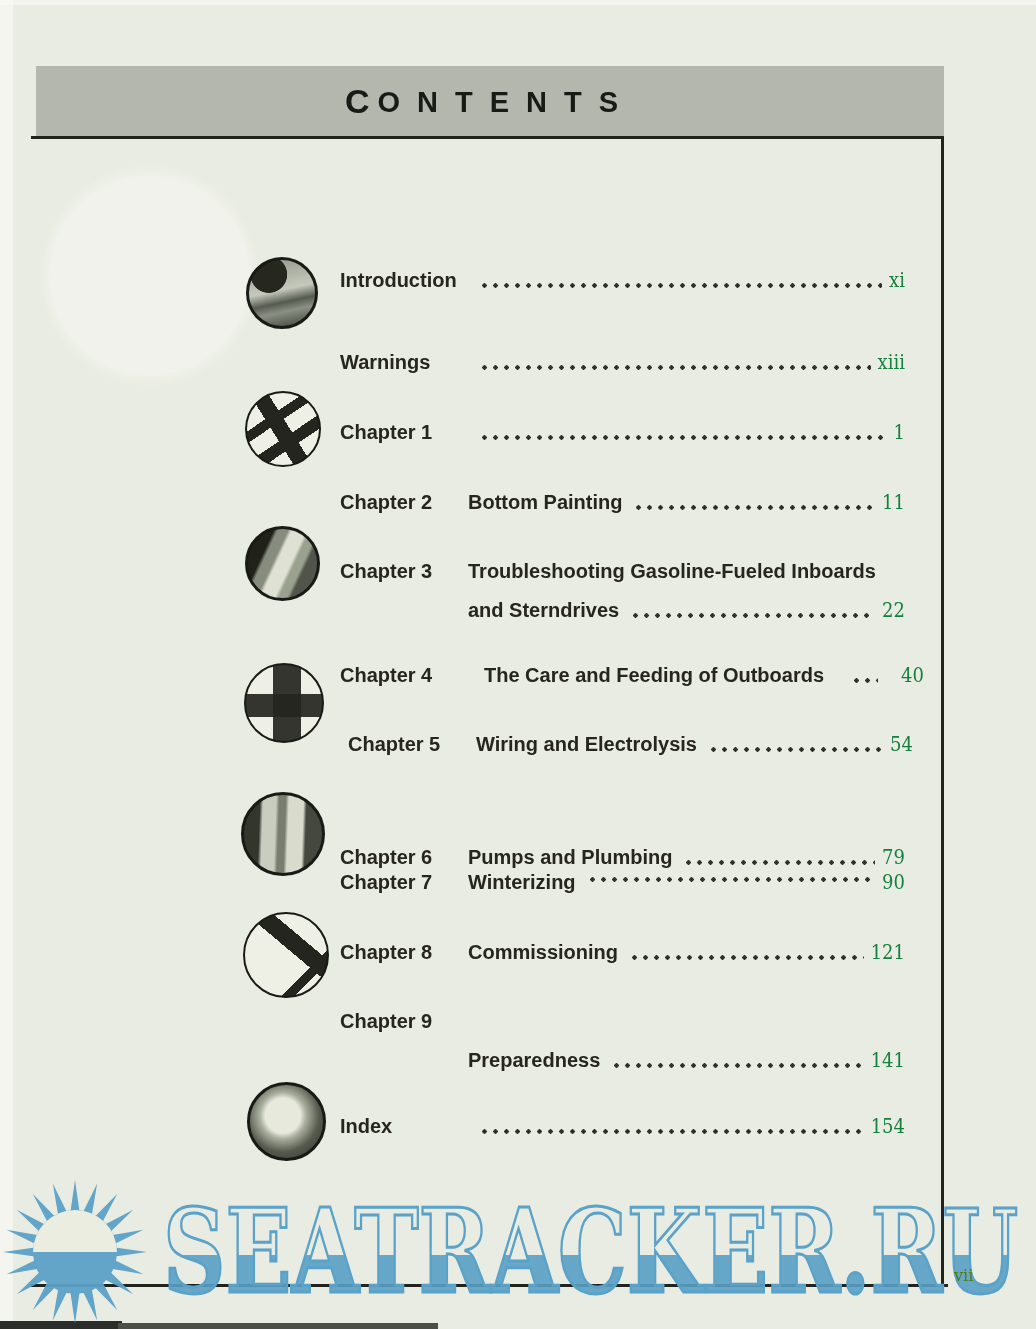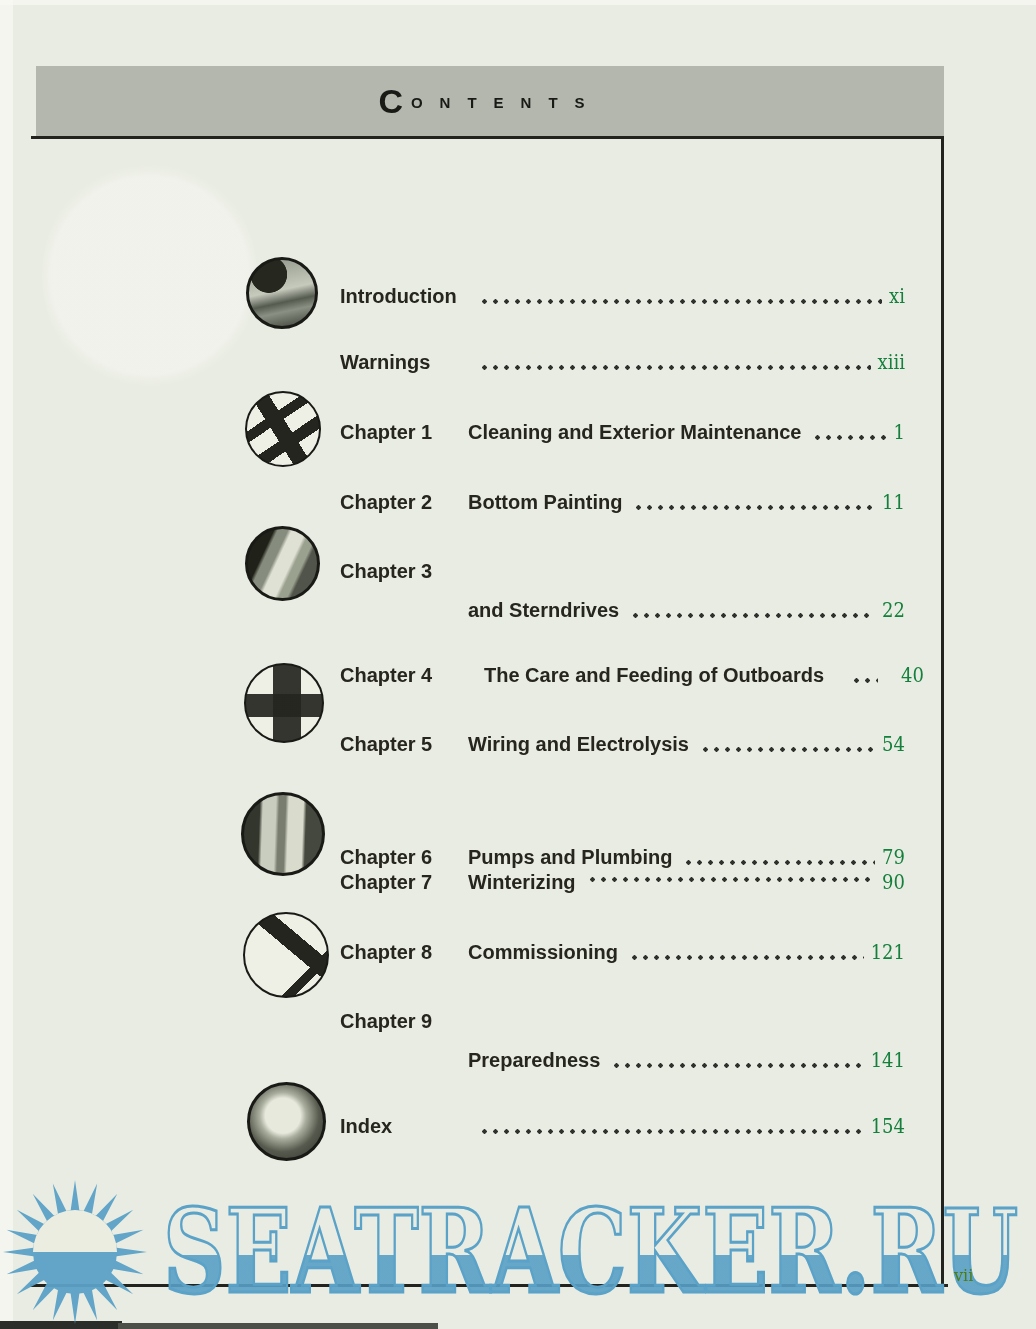--- a/index.html
+++ b/index.html
@@ -8,21 +8,21 @@
         font-family:"Liberation Sans",sans-serif;}
   .edge-left{position:absolute;left:0;top:0;width:13px;height:1329px;background:#f4f5ef;}
   .edge-top{position:absolute;left:0;top:0;width:1036px;height:5px;background:rgba(247,248,242,.75);}
   .strip-dark1{position:absolute;left:0;top:1321px;width:122px;height:8px;background:#2b2d2a;}
   .strip-dark2{position:absolute;left:118px;top:1323px;width:320px;height:6px;background:#4c4f47;}
   .ghost-circle{position:absolute;left:42px;top:158px;width:215px;height:235px;border-radius:50%;
         background:radial-gradient(circle,rgba(255,255,255,.30) 0 62%,rgba(255,255,255,0) 70%);}
   .header-band{position:absolute;left:36px;top:66px;width:908px;height:70px;background:#b3b7ae;
         display:flex;align-items:center;justify-content:center;color:#191a16;}
   .header-band .c{font-size:34px;font-weight:700;margin-right:8px;}
-  .header-band .rest{font-size:15px;font-weight:700;letter-spacing:17px;padding-top:3px;}
+  .header-band .rest{font-size:29px;font-weight:700;letter-spacing:17px;padding-top:3px;}
   .rule{position:absolute;background:#22231f;z-index:1;}
   .rule-top{left:31px;top:136px;width:913px;height:3px;}
   .rule-right{left:941px;top:136px;width:3px;height:1150px;}
   .rule-bottom{left:30px;top:1284px;width:918px;height:3px;}
   #toc{position:absolute;left:340px;top:0;width:565px;z-index:2;}
   .toc-row{position:absolute;left:0;width:565px;display:flex;align-items:flex-end;
         line-height:26px;font-size:20px;font-weight:700;color:#26261f;font-stretch:condensed;}
   .toc-row .label{flex:0 0 128px;white-space:nowrap;}
   .toc-row .title{white-space:nowrap;}
   .toc-row.cont{padding-left:128px;width:437px;}
@@ -46,57 +46,57 @@
 
   <div class="header-band">
     <span class="c">C</span>
     <span class="rest">ONTENTS</span>
   </div>
   <div class="rule rule-top"></div>
   <div class="rule rule-right"></div>
   <div class="rule rule-bottom"></div>
 
   <div id="toc">
-      <div class="toc-row" style="top: 283px;">
+      <div class="toc-row" style="top: 267px;">
         <span class="label">Introduction</span>
         <div class="leader"></div>
         <span class="pagenum">xi</span>
       </div>
       <div class="toc-row" style="top: 349px;">
         <span class="label">Warnings</span>
         <div class="leader"></div>
         <span class="pagenum">xiii</span>
       </div>
       <div class="toc-row" style="top: 419px;">
         <span class="label">Chapter 1</span>
-        <span class="title">Cleaning and Exterior Maintenance</span>
         <div class="leader"></div>
         <span class="pagenum">1</span>
       </div>
       <div class="toc-row" style="top: 489px;">
         <span class="label">Chapter 2</span>
         <span class="title">Bottom Painting</span>
         <div class="leader"></div>
         <span class="pagenum">11</span>
       </div>
       <div class="toc-row" style="top: 558px;">
         <span class="label">Chapter 3</span>
+        <span class="title">Troubleshooting Gasoline-Fueled Inboards</span>
       </div>
       <div class="toc-row cont" style="top: 597px;">
         <span class="title">and Sterndrives</span>
         <div class="leader"></div>
         <span class="pagenum">22</span>
       </div>
       <div class="toc-row" style="top: 662px; gap: 16px;">
         <span class="label">Chapter 4</span>
         <span class="title">The Care and Feeding of Outboards</span>
         <div class="leader"></div>
         <span class="pagenum">40</span>
       </div>
-      <div class="toc-row" style="top: 731px;">
+      <div class="toc-row" style="top: 731px; margin-left: 8px;">
         <span class="label">Chapter 5</span>
         <span class="title">Wiring and Electrolysis</span>
         <div class="leader"></div>
         <span class="pagenum">54</span>
       </div>
       <div class="toc-row" style="top: 844px;">
         <span class="label">Chapter 6</span>
         <span class="title">Pumps and Plumbing</span>
         <div class="leader"></div>
         <span class="pagenum">79</span>

